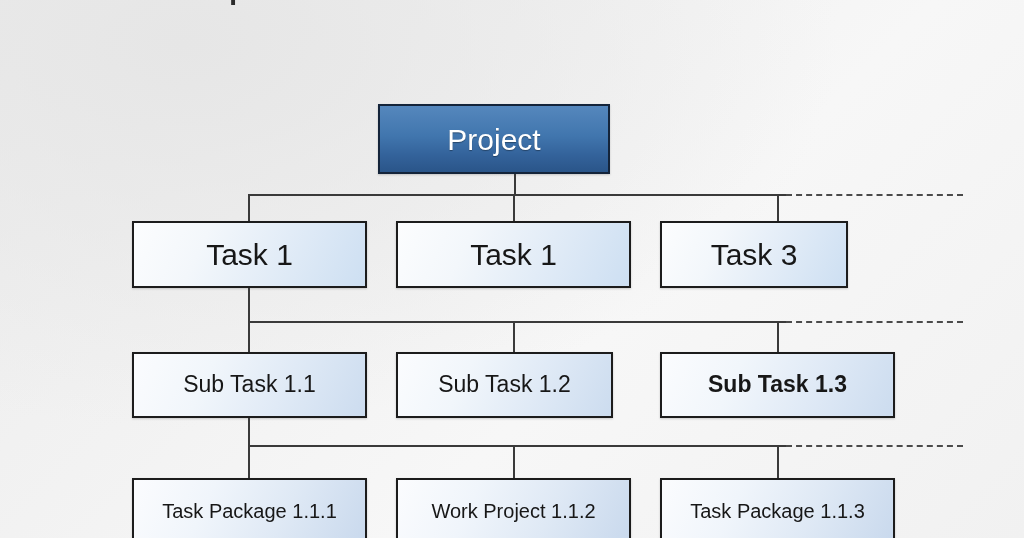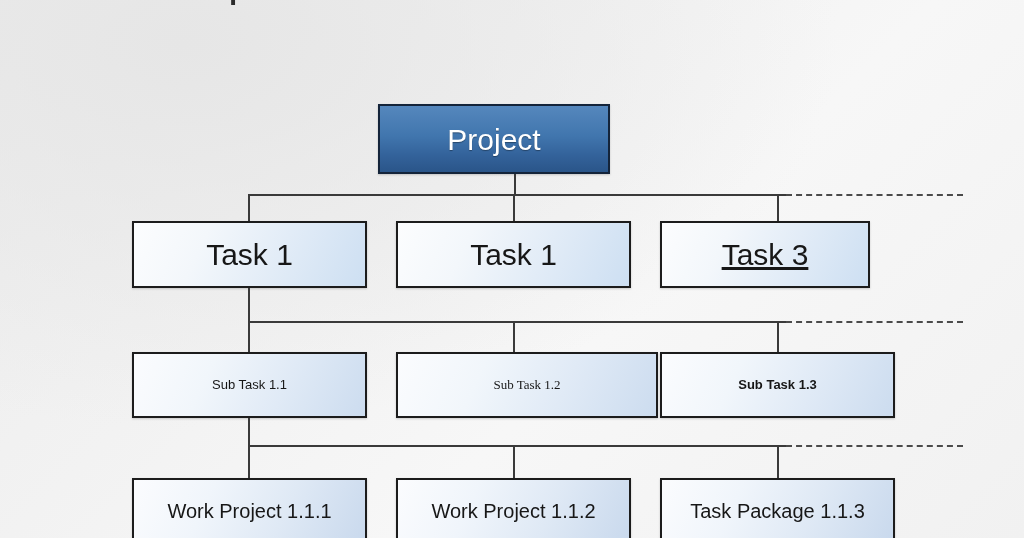--- a/index.html
+++ b/index.html
@@ -66,21 +66,21 @@
     text-shadow:0 1px 1px rgba(0,0,0,0.35);
   }
 
   .node.level1{
     background:linear-gradient(115deg, #fcfdfe 0%, #f3f7fb 30%, #e2ecf7 62%, #cddff2 100%);
     font-size:30px;
   }
 
   .node.level2{
     background:linear-gradient(115deg, #fbfcfe 0%, #f1f6fb 32%, #e0eaf6 64%, #ccdcef 100%);
-    font-size:13px;
+    font-size:23px;
   }
 
   .node.level3{
     background:linear-gradient(115deg, #fbfcfe 0%, #f0f5fb 32%, #dfe9f5 64%, #c9d9ed 100%);
     font-size:20px;
   }
 </style>
 </head>
 <body>
 
@@ -100,54 +100,54 @@
   <div class="line-v" style="left:248px; top:194px; height:28px;"></div>
   <div class="line-v" style="left:513px; top:194px; height:28px;"></div>
   <div class="line-v" style="left:777px; top:194px; height:28px;"></div>
 
   <div class="node level1" style="left:132px; top:221px; width:235px; height:67px;">
     <span>Task 1</span>
   </div>
   <div class="node level1" style="left:396px; top:221px; width:235px; height:67px;">
     <span>Task 1</span>
   </div>
-  <div class="node level1" style="left:660px; top:221px; width:210px; height:67px;text-decoration:underline;">
+  <div class="node level1" style="left:660px; top:221px; width:188px; height:67px;">
     <span>Task 3</span>
   </div>
 
   <div class="line-v" style="left:248px; top:288px; height:34px;"></div>
 
   <div class="line-h" style="left:249px; top:321px; width:537px;"></div>
   <div class="line-dashed" style="left:786px; top:321px; width:177px;"></div>
 
   <div class="line-v" style="left:248px; top:321px; height:32px;"></div>
   <div class="line-v" style="left:513px; top:321px; height:32px;"></div>
   <div class="line-v" style="left:777px; top:321px; height:32px;"></div>
 
   <div class="node level2" style="left:132px; top:352px; width:235px; height:66px;">
     <span>Sub Task 1.1</span>
   </div>
-  <div class="node level2" style="left:396px; top:352px; width:262px; height:66px;font-family:Liberation Serif, serif;">
+  <div class="node level2" style="left:396px; top:352px; width:217px; height:66px;">
     <span>Sub Task 1.2</span>
   </div>
   <div class="node level2" style="left:660px; top:352px; width:235px; height:66px;font-weight:bold;">
     <span>Sub Task 1.3</span>
   </div>
 
   <div class="line-v" style="left:248px; top:418px; height:28px;"></div>
 
   <div class="line-h" style="left:249px; top:445px; width:537px;"></div>
   <div class="line-dashed" style="left:786px; top:445px; width:177px;"></div>
 
   <div class="line-v" style="left:248px; top:445px; height:34px;"></div>
   <div class="line-v" style="left:513px; top:445px; height:34px;"></div>
   <div class="line-v" style="left:777px; top:445px; height:34px;"></div>
 
   <div class="node level3" style="left:132px; top:478px; width:235px; height:66px;">
-    <span>Work Project 1.1.1</span>
+    <span>Task Package 1.1.1</span>
   </div>
   <div class="node level3" style="left:396px; top:478px; width:235px; height:66px;">
     <span>Work Project 1.1.2</span>
   </div>
   <div class="node level3" style="left:660px; top:478px; width:235px; height:66px;">
     <span>Task Package 1.1.3</span>
   </div>
 
 </div>
 

